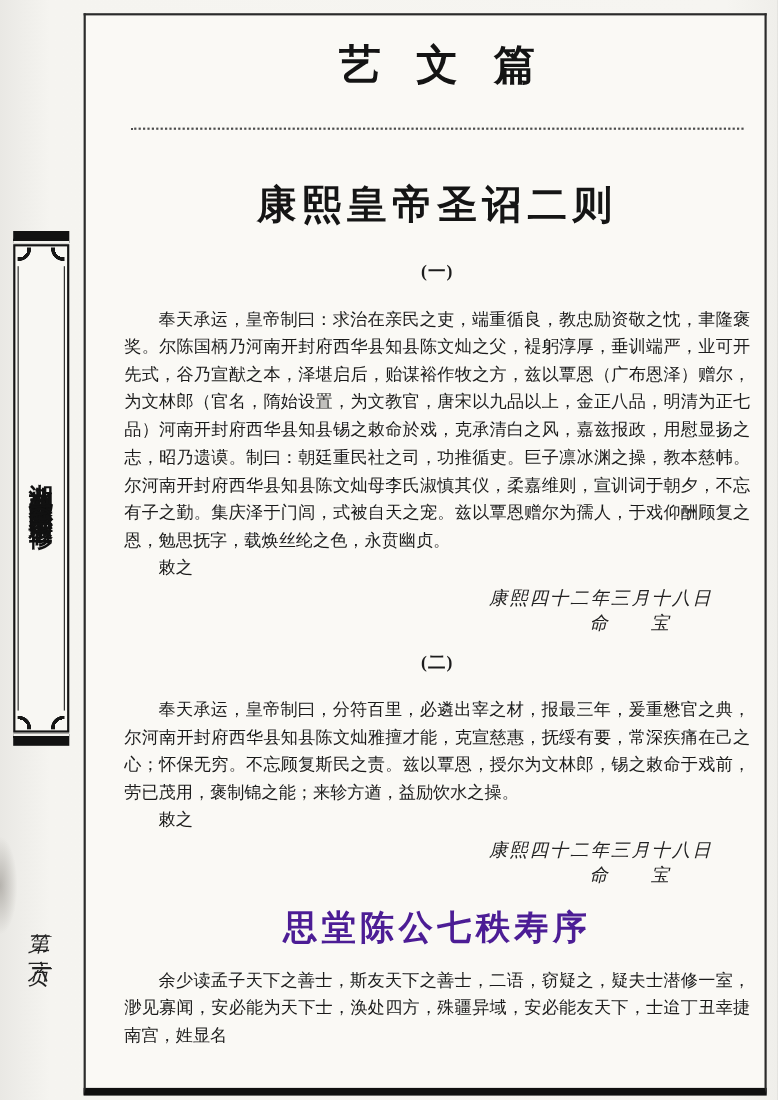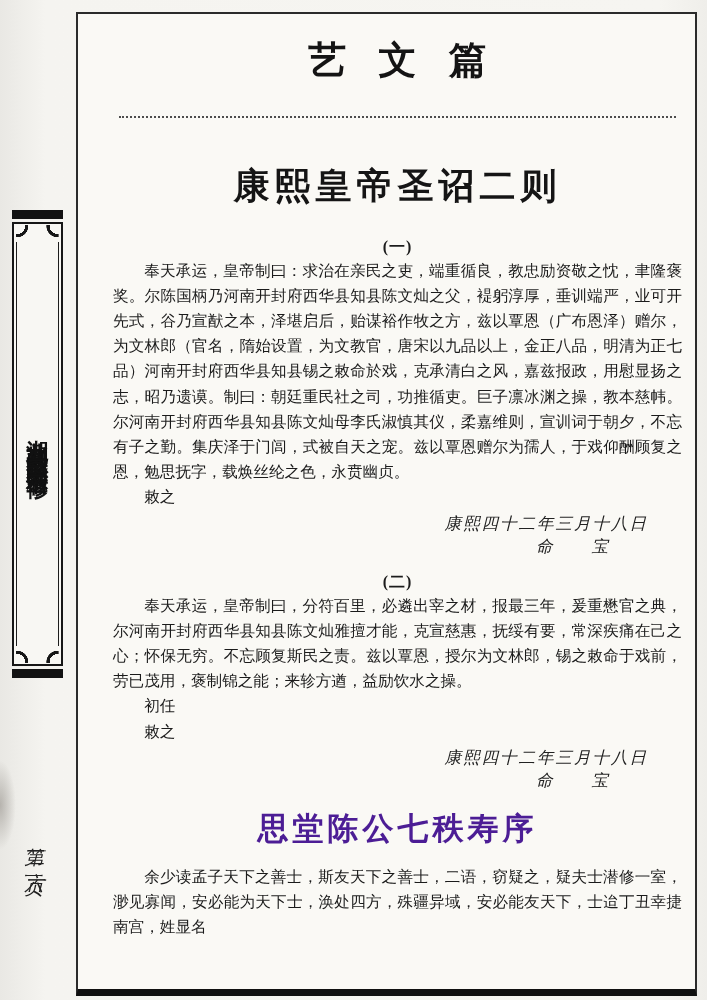--- a/index.html
+++ b/index.html
@@ -57,21 +57,21 @@
 
   .section-label {
     margin-top: 26px;
     text-align: center;
     font-size: 16px;
     font-weight: 600;
     letter-spacing: 1px;
   }
 
   .body-text {
-    margin-top: 0;
+    margin-top: 20px;
     font-size: 15.6px;
     line-height: 25.2px;
     text-align: justify;
     text-indent: 2em;
     color: #1b1b1b;
   }
 
   .closing-line {
     font-size: 15.6px;
     line-height: 25.2px;
@@ -224,21 +224,20 @@
 
       <div class="closing-line">敕之</div>
 
       <div class="date-line mt2">康熙四十二年三月十八日</div>
       <div class="seal-line">命　　宝</div>
 
       <div class="section-label mt14" style="margin-top:14px;">(二)</div>
 
       <div class="body-text">奉天承运，皇帝制曰，分符百里，必遴出宰之材，报最三年，爰重懋官之典，尔河南开封府西华县知县陈文灿雅擅才能，克宣慈惠，抚绥有要，常深疾痛在己之心；怀保无穷。不忘顾复斯民之责。兹以覃恩，授尔为文林郎，锡之敕命于戏前，劳已茂用，褒制锦之能；来轸方遒，益励饮水之操。</div>
 
-      <div class="subhead-line">初任</div>
 
 
       <div class="closing-line">敕之</div>
 
       <div class="date-line mt2">康熙四十二年三月十八日</div>
       <div class="seal-line">命　　宝</div>
 
       <div class="essay-heading">思堂陈公七秩寿序</div>
 
       <div class="body-text mt14" style="margin-top:14px;">余少读孟子天下之善士，斯友天下之善士，二语，窃疑之，疑夫士潜修一室，渺见寡闻，安必能为天下士，涣处四方，殊疆异域，安必能友天下，士迨丁丑幸捷南宫，姓显名</div>

